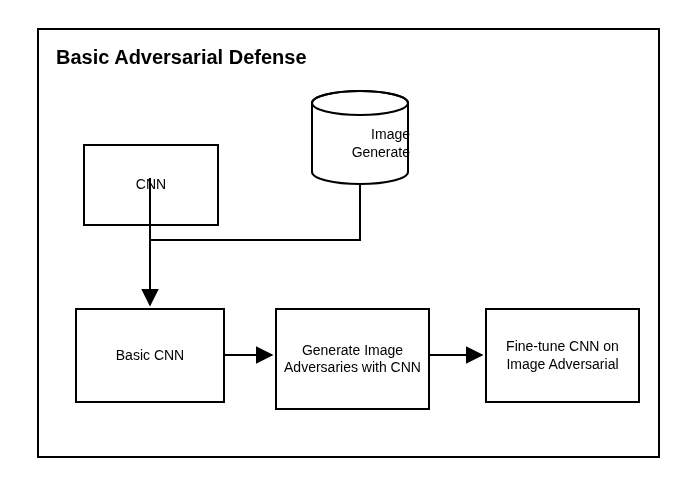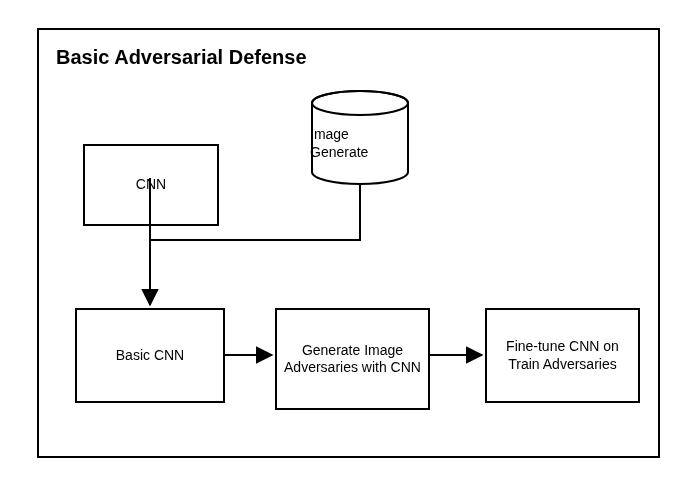--- a/index.html
+++ b/index.html
@@ -49,21 +49,21 @@
   .cylinder {
     position: absolute;
   }
   .cylinder svg {
     display: block;
   }
   .cylinder-label {
     position: absolute;
     left: 0;
     width: 100%;
-    text-align: left;
+    text-align: right;
     font-size: 14px;
     line-height: 1.25;
   }
   svg.connectors {
     position: absolute;
     left: 0;
     top: 0;
     width: 700px;
     height: 502px;
     pointer-events: none;
@@ -96,21 +96,21 @@
 
   <div class="node" style="left:75px; top:308px; width:150px; height:95px;">
     <span>Basic CNN</span>
   </div>
 
   <div class="node" style="left:275px; top:308px; width:155px; height:102px;">
     <span>Generate Image Adversaries with CNN</span>
   </div>
 
   <div class="node" style="left:485px; top:308px; width:155px; height:95px;">
-    <span>Fine-tune CNN on Train Adversaries</span>
+    <span>Fine-tune CNN on Image Adversarial</span>
   </div>
 
   <svg class="connectors">
     <defs>
       <marker id="arrow" viewBox="0 0 12 12" refX="11" refY="6" markerWidth="9" markerHeight="9" orient="auto-start-reverse">
         <path d="M 0 0 L 12 6 L 0 12 z" fill="#000"></path>
       </marker>
     </defs>
 
     <line x1="150" y1="178" x2="150" y2="305" stroke="#000" stroke-width="2" marker-end="url(#arrow)"></line>

